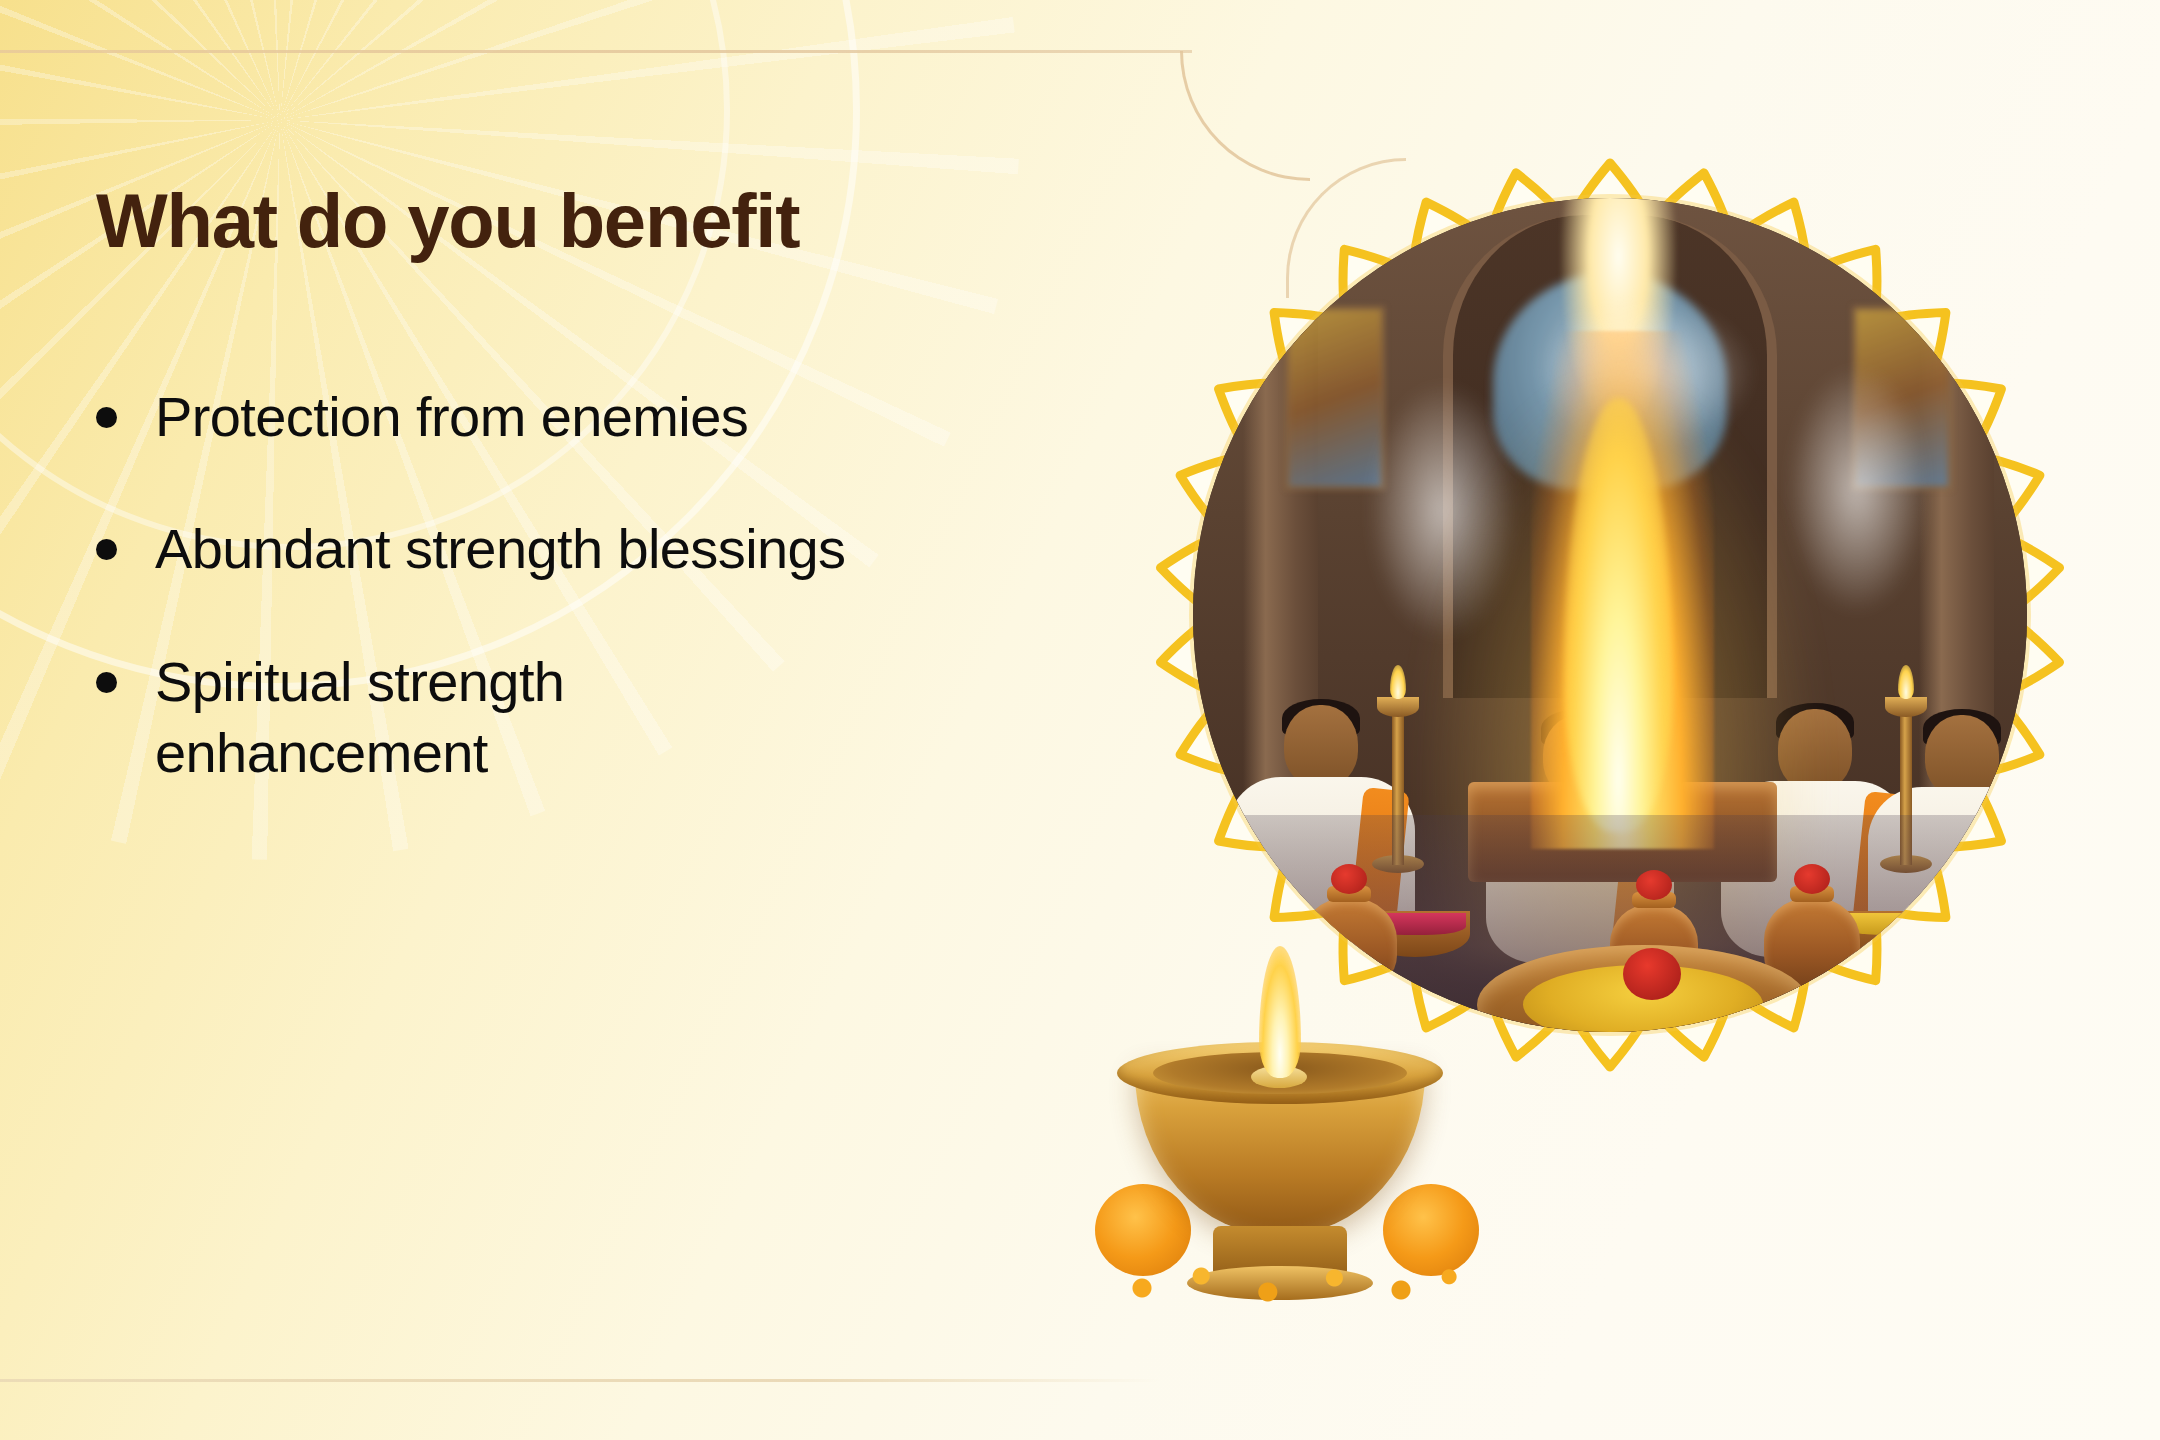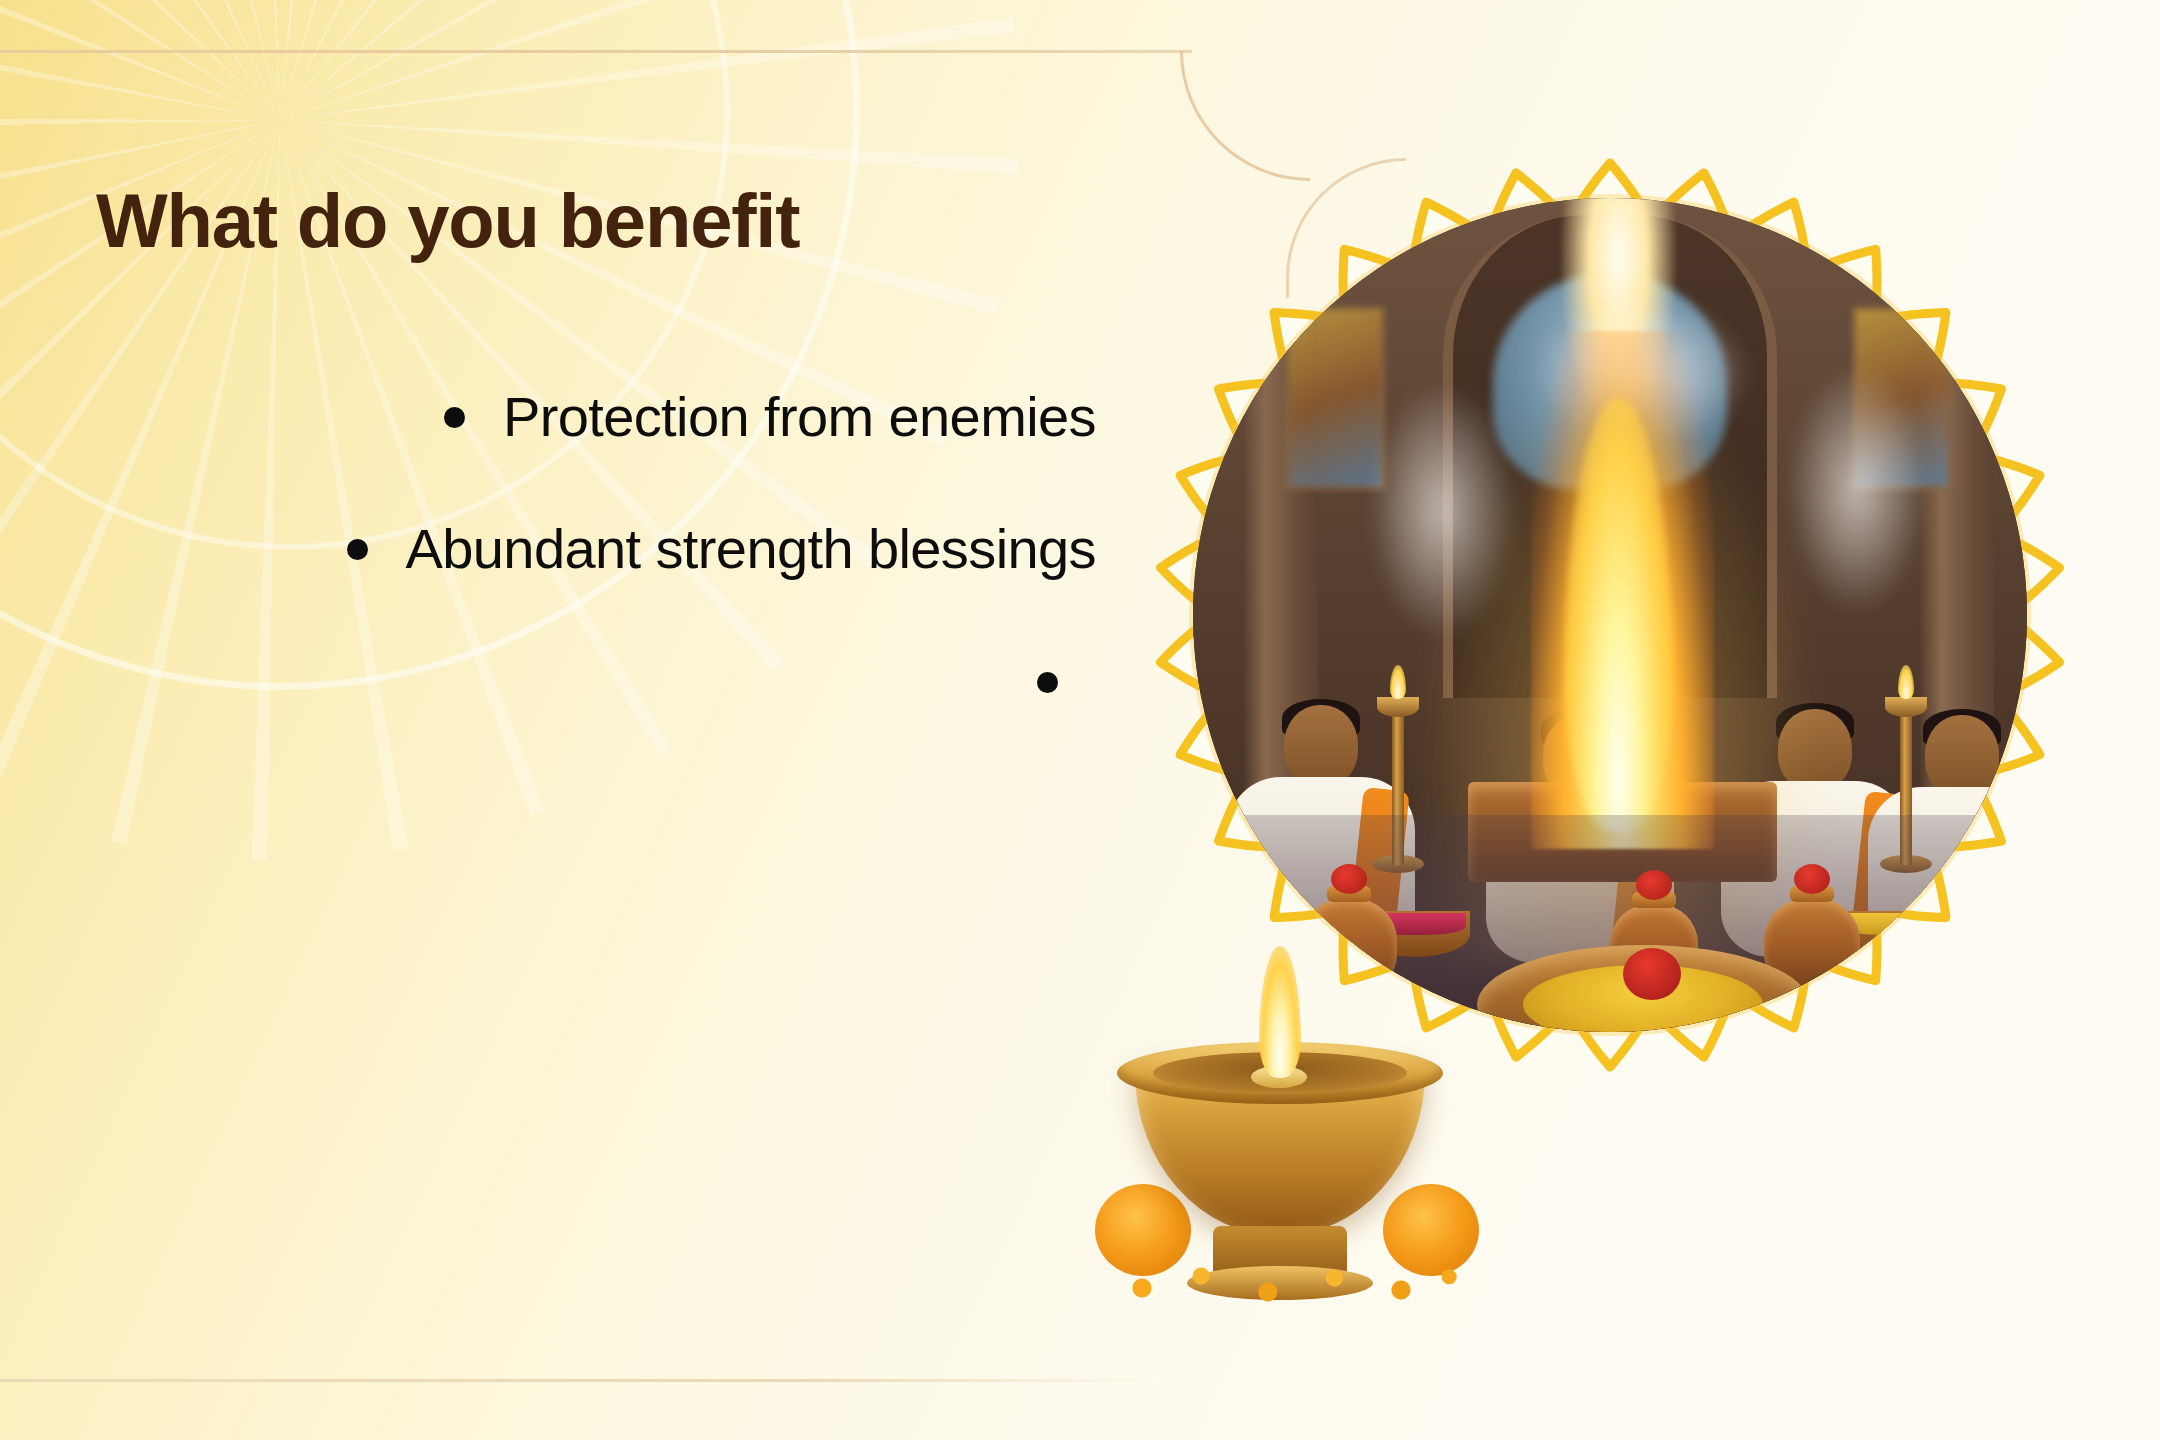--- a/index.html
+++ b/index.html
@@ -101,21 +101,20 @@
     letter-spacing:-1.2px;
     color:#43220E;
   }
   .headline .line { display:block; }
 
   .benefits { list-style:none; margin-top:118px; }
   .benefit {
     display:flex;
     align-items:flex-start;
     margin-bottom:62px;
-    justify-content:flex-end;
   }
   .bullet-dot {
     flex:0 0 auto;
     width:21px; height:21px;
     border-radius:50%;
     background:#0D0D0D;
     margin-top:25px;
     margin-right:38px;
   }
   .benefit-text {
@@ -447,20 +446,21 @@
       <li class="benefit">
         <span class="bullet-dot"></span>
         <span class="benefit-text">Protection from enemies</span>
       </li>
       <li class="benefit">
         <span class="bullet-dot"></span>
         <span class="benefit-text">Abundant strength blessings</span>
       </li>
       <li class="benefit">
         <span class="bullet-dot"></span>
+        <span class="benefit-text">Spiritual strength enhancement</span>
       </li>
     </ul>
   </div>
 
   <div class="art">
 
     <div class="mandala">
       <svg viewBox="0 0 1010 1010" xmlns="http://www.w3.org/2000/svg" aria-hidden="true">
         <defs>
           <g id="petalOuter">

